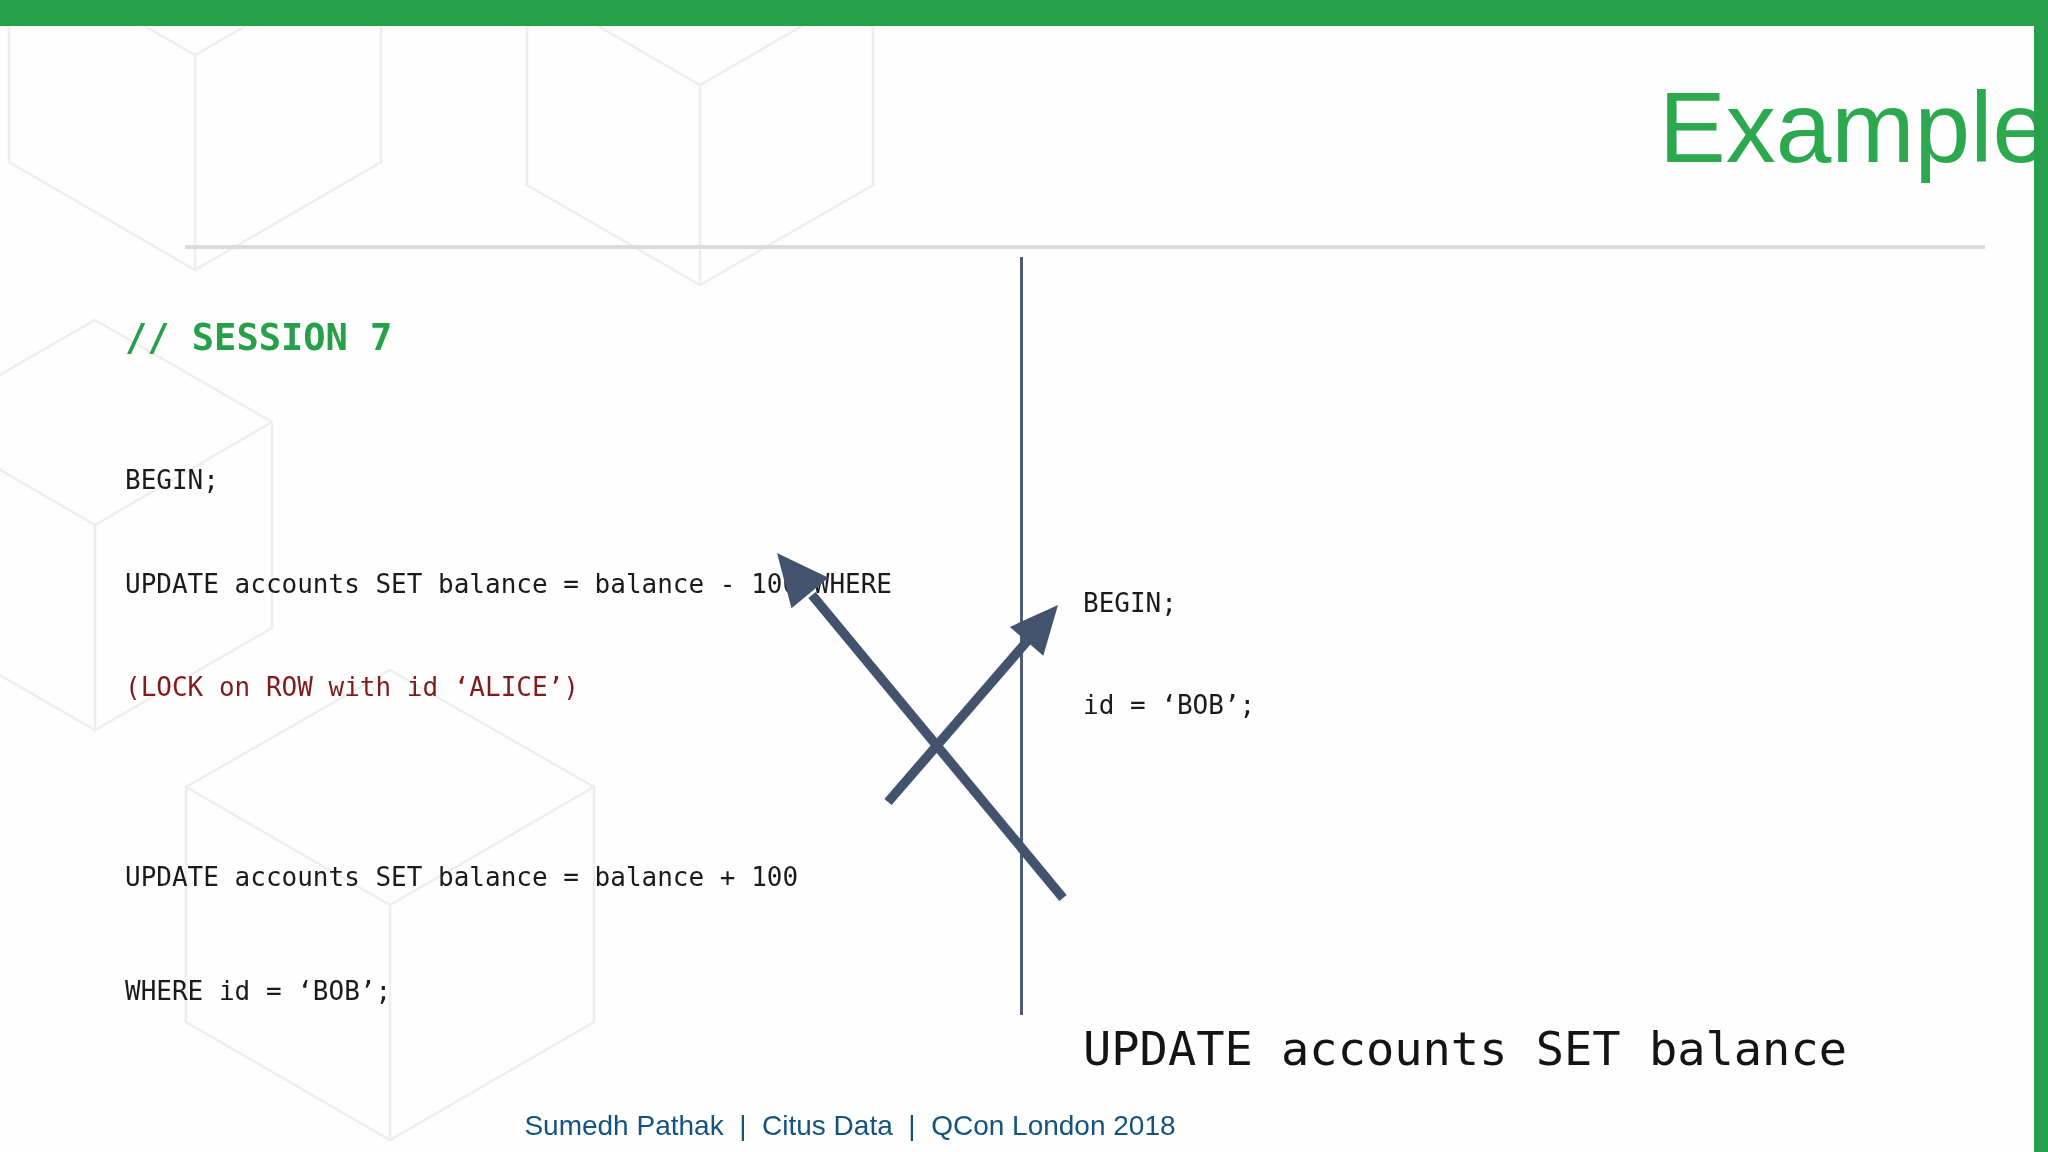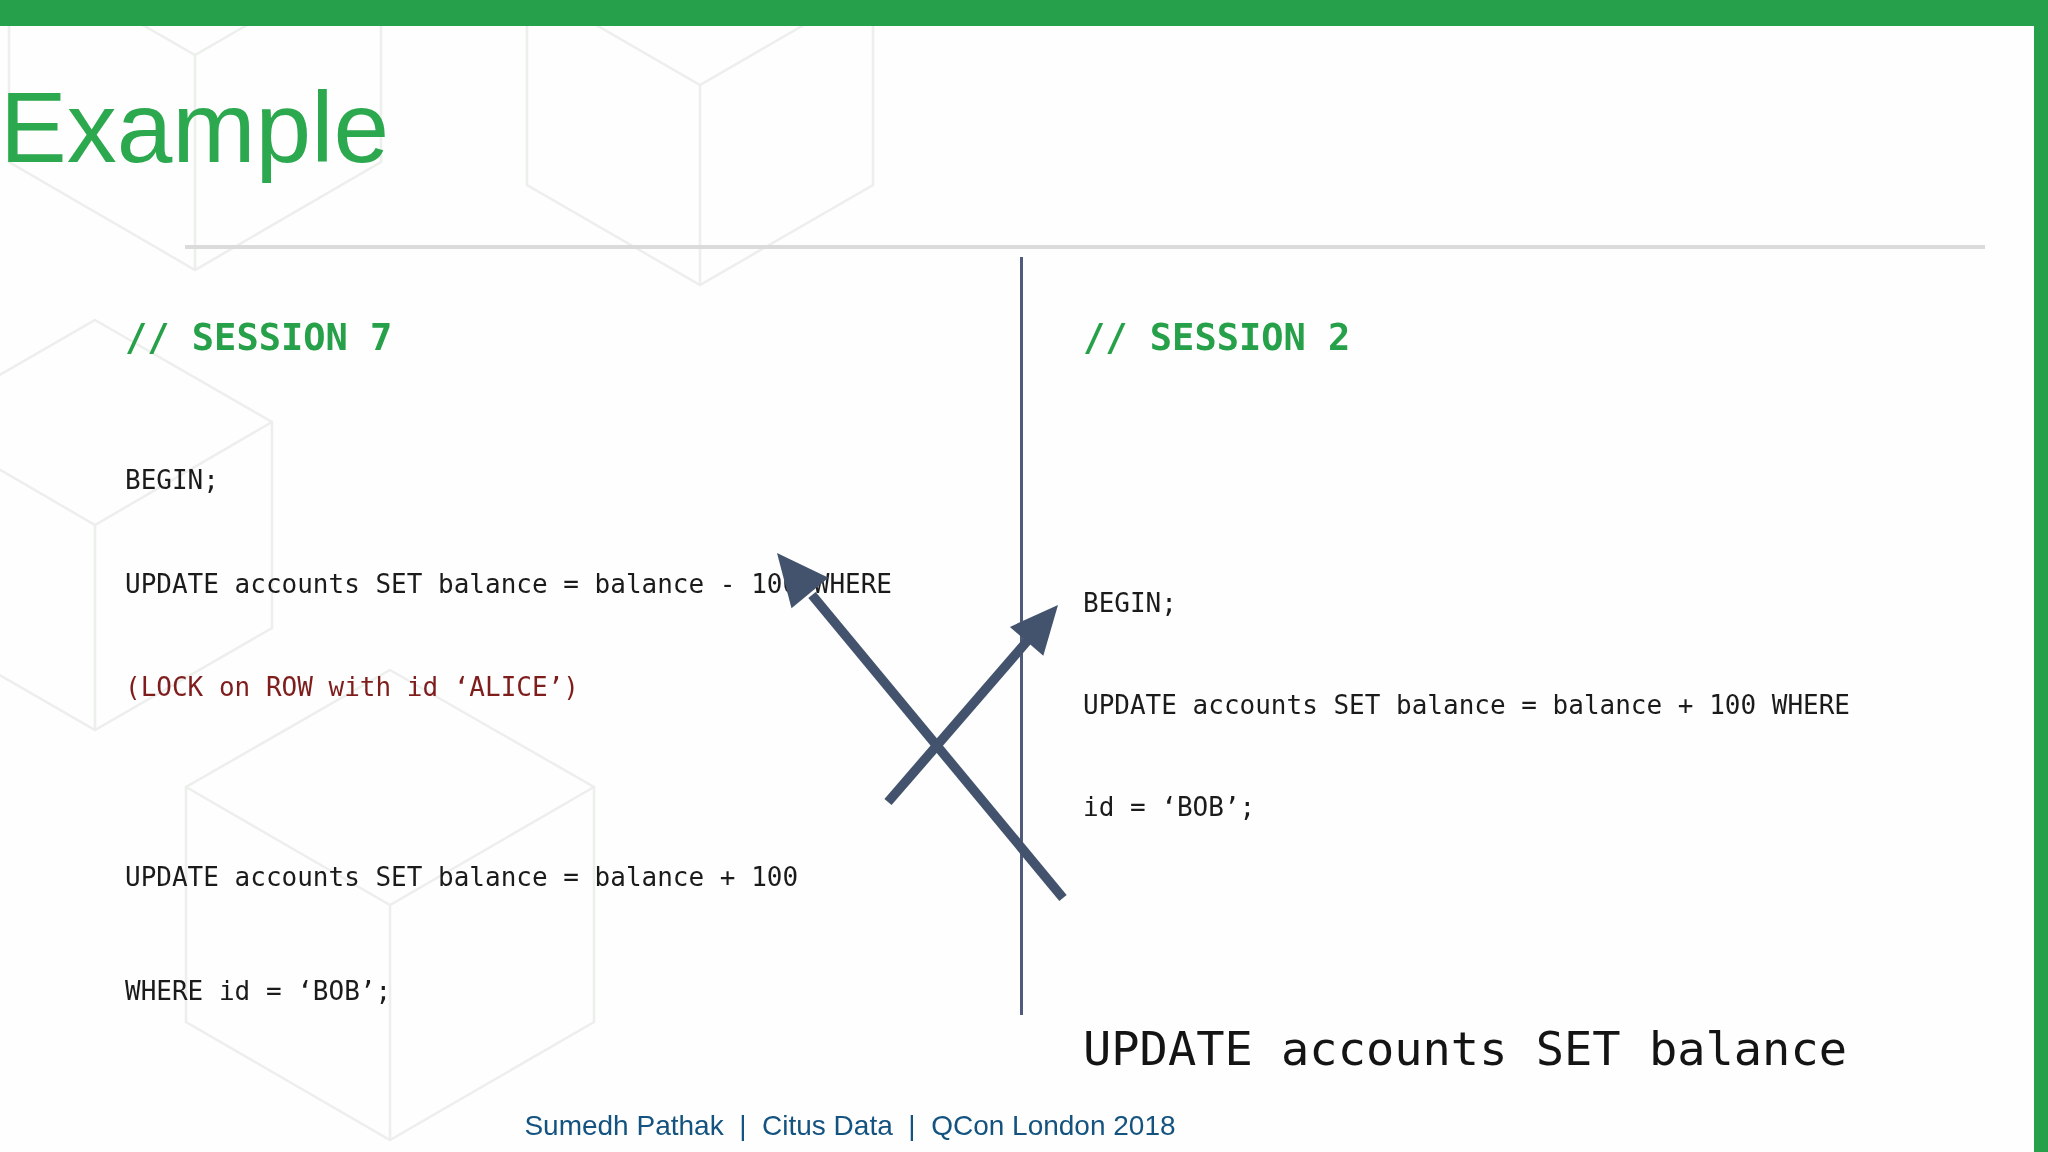--- a/index.html
+++ b/index.html
@@ -1,21 +1,21 @@
 <!DOCTYPE html>
 <html><head>
 <meta charset="utf-8">
 <style>
   html,body{margin:0;padding:0;background:#ffffff;}
   .slide{position:relative;width:2048px;height:1152px;background:#fdfefd;overflow:hidden;
          font-family:"Liberation Sans",sans-serif;}
   svg.bg{position:absolute;left:0;top:0;z-index:0;}
   .topbar{position:absolute;left:0;top:0;width:2048px;height:26px;background:#26A04B;z-index:3;}
   .rightbar{position:absolute;right:0;top:0;width:14px;height:1152px;background:#26A04B;z-index:3;}
-  .title{position:absolute;left:0;top:72px;width:2048px;text-align:left;margin:0;
+  .title{position:absolute;left:0;top:72px;width:2048px;text-align:right;margin:0;
          font:400 100px/110px "Liberation Sans",sans-serif;color:#2CA84F;z-index:2;}
   .hr{position:absolute;left:185px;top:245px;width:1800px;height:4px;background:#DBDBDB;z-index:1;}
   .vline{position:absolute;left:1020px;top:257px;width:3px;height:758px;background:#4E5C7A;z-index:1;}
   .sheader{position:absolute;top:318px;font:700 37px/40px "DejaVu Sans Mono",monospace;
            color:#27A04A;white-space:pre;z-index:2;}
   #s1h{left:125px;} #s2h{left:1083px;}
   .codeblock{position:absolute;font:400 26px/34.5px "DejaVu Sans Mono",monospace;color:#1B1B1B;
              white-space:pre;z-index:2;}
   #s1b1{left:125px;top:394px;}
   #s1b2{left:125px;top:782px;line-height:38px;}
@@ -49,36 +49,34 @@
   </svg>
 
   <div class="topbar"></div>
   <div class="rightbar"></div>
 
   <h1 class="title">Example</h1>
   <div class="hr"></div>
   <div class="vline"></div>
 
   <div class="sheader" id="s1h">// SESSION 7</div>
-  <div class="sheader" id="s2h">// SESSION 2</div>
 
   <div class="codeblock" id="s1b1">
     <div>BEGIN;</div>
     <div>UPDATE accounts SET balance = balance - 100 WHERE</div>
     <div class="red">(LOCK on ROW with id ‘ALICE’)</div>
   </div>
 
   <div class="codeblock" id="s1b2">
     <div>UPDATE accounts SET balance = balance + 100</div>
     <div>WHERE id = ‘BOB’;</div>
   </div>
 
   <div class="codeblock" id="s2b1">
     <div>BEGIN;</div>
-    <div>UPDATE accounts SET balance = balance + 100 WHERE</div>
     <div>id = ‘BOB’;</div>
   </div>
 
   <div class="bigcode">
     <div>UPDATE accounts SET balance</div>
     
     
   </div>
 
   <svg class="arrows" width="2048" height="1152" viewBox="0 0 2048 1152">

